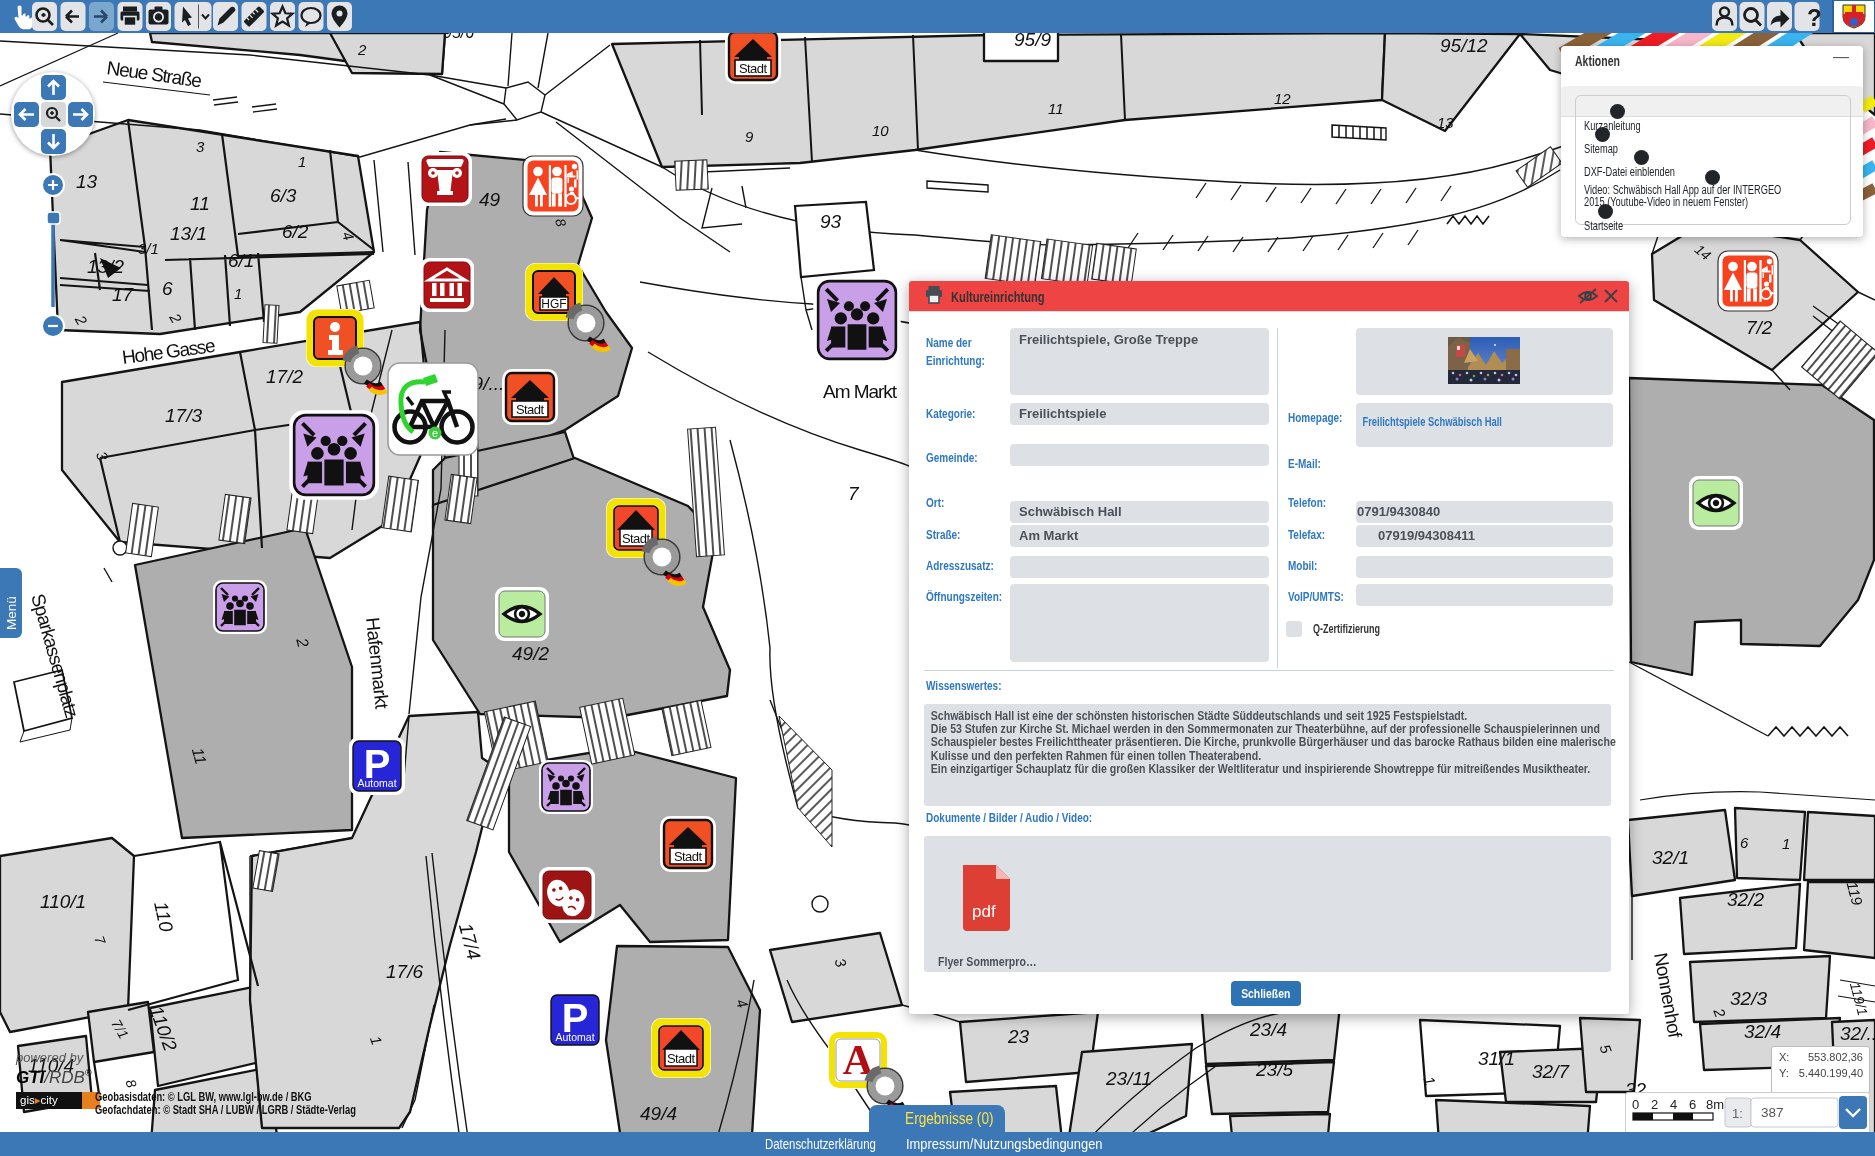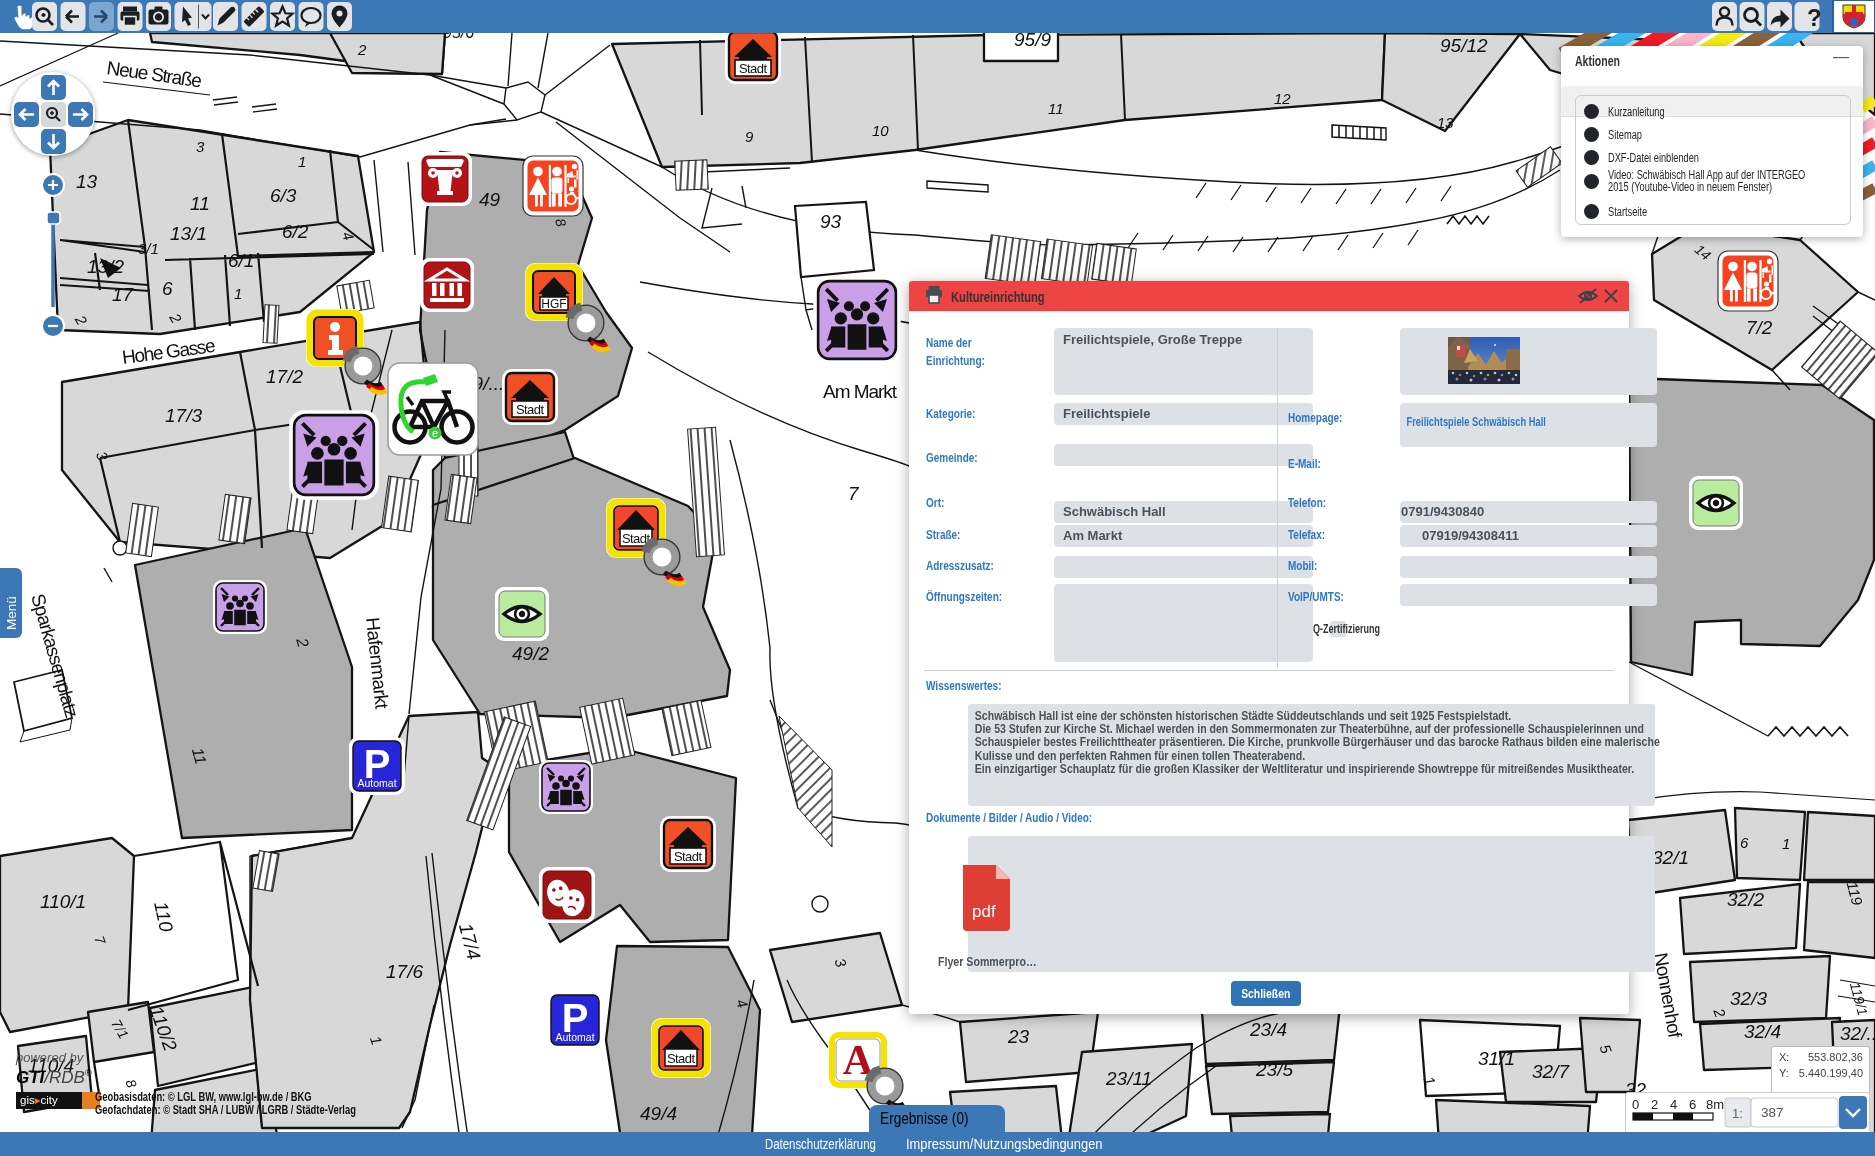--- a/index.html
+++ b/index.html
@@ -2,36 +2,36 @@
 <html><head>
 <meta charset="utf-8">
 <style>
 html,body{margin:0;padding:0;width:1875px;height:1156px;overflow:hidden;font-family:"Liberation Sans",sans-serif;background:#fff;}
 #stage{position:absolute;inset:0;width:1875px;height:1156px;overflow:hidden;}
 .abs{position:absolute;}
 
 #topbar{position:absolute;left:0;top:0;width:1875px;height:33px;background:#3c78b5;z-index:50;}
 
 #botbar{position:absolute;left:0;top:1132px;width:1875px;height:24px;background:#3c78b5;z-index:60;color:#fff;font-size:15px;}
-#ergeb{position:absolute;left:869px;top:1105px;width:136px;height:28px;background:#3c78b5;border-radius:8px 8px 0 0;color:#000000;font-size:17px;text-align:left;line-height:28px;z-index:59;}
+#ergeb{position:absolute;left:869px;top:1105px;width:136px;height:28px;background:#3c78b5;border-radius:8px 8px 0 0;color:#fde047;font-size:17px;text-align:right;line-height:28px;z-index:59;}
 #ergeb span{transform:scaleX(.8);display:inline-block;white-space:nowrap;}
 
 #dlg{position:absolute;left:909px;top:281px;width:720px;height:733px;background:#fff;border-radius:3px;box-shadow:0 3px 14px rgba(0,0,0,.35);z-index:40;}
 #dlgh{position:absolute;left:0;top:0;right:0;height:30px;background:#ef4444;border-bottom:1px solid #ddd;border-radius:3px 3px 0 0;}
 #dlgh .ttl{position:absolute;left:42px;top:7px;font-size:15.5px;font-weight:bold;color:#333;transform:scaleX(.72);transform-origin:0 0;white-space:nowrap;}
 .blab{color:#2e78c2;font-weight:bold;font-size:12.5px;position:absolute;transform:scaleX(.8);transform-origin:0 0;white-space:nowrap;}
-.fld{position:absolute;background:#dde1e6;border-radius:4px;margin-left:44px;}
+.fld{position:absolute;background:#dde1e6;border-radius:4px;}
 .fval{color:#4b5157;font-weight:bold;font-size:13px;padding:4px 9px;white-space:nowrap;}
 .flink{color:#2e78c2;font-weight:bold;font-size:13px;padding:4px 9px;transform:scaleX(.72);transform-origin:0 0;white-space:nowrap;}
 #dlgfoot{position:absolute;left:322px;top:700px;width:70px;height:25px;background:#2e74b5;border-radius:4px;color:#fff;font-weight:bold;font-size:13px;text-align:center;line-height:25px;}
 
 #akt{position:absolute;left:1561px;top:46px;width:302px;height:191px;background:#fff;border-radius:4px;box-shadow:0 2px 8px rgba(0,0,0,.3);z-index:45;}
 #akth{height:30px;background:#f0f0f0;border-bottom:1px solid #ddd;border-radius:4px 4px 0 0;margin-top:40px;}
 #aktbox{position:absolute;left:14px;top:49px;width:274px;height:128px;border:1px solid #ccc;border-radius:6px;}
-.aitem{position:absolute;left:8px;font-size:12.5px;color:#212529;display:flex;align-items:center;}
+.aitem{position:absolute;left:8px;font-size:12.5px;color:#212529;display:flex;align-items:center;flex-direction:column;}
 .aitem>span:last-child,.aitem>i{transform:scaleX(.74);transform-origin:0 50%;display:inline-block;font-style:normal;white-space:nowrap;}
 .dot{width:15px;height:15px;border-radius:50%;background:#212529;margin-right:9px;flex:0 0 15px;}
 
 #menu{position:absolute;left:0;top:568px;width:22px;height:70px;background:#3c78b5;border-radius:0 6px 6px 0;z-index:30;}
 #menu span{position:absolute;left:4px;top:62px;color:#fff;font-size:13.5px;transform:rotate(-90deg);transform-origin:0 0;white-space:nowrap;display:inline-block;}
 #coords{position:absolute;left:1771px;top:1046px;width:97px;height:42px;background:#fff;border:1px solid #bbb;border-radius:3px;font-size:11px;color:#444;z-index:35;padding-top:4px}
 #scalebox{position:absolute;left:1625px;top:1092px;width:243px;height:40px;background:#fff;border:1px solid #ccc;border-radius:3px;z-index:35;}
 </style>
 </head>
 <body>

